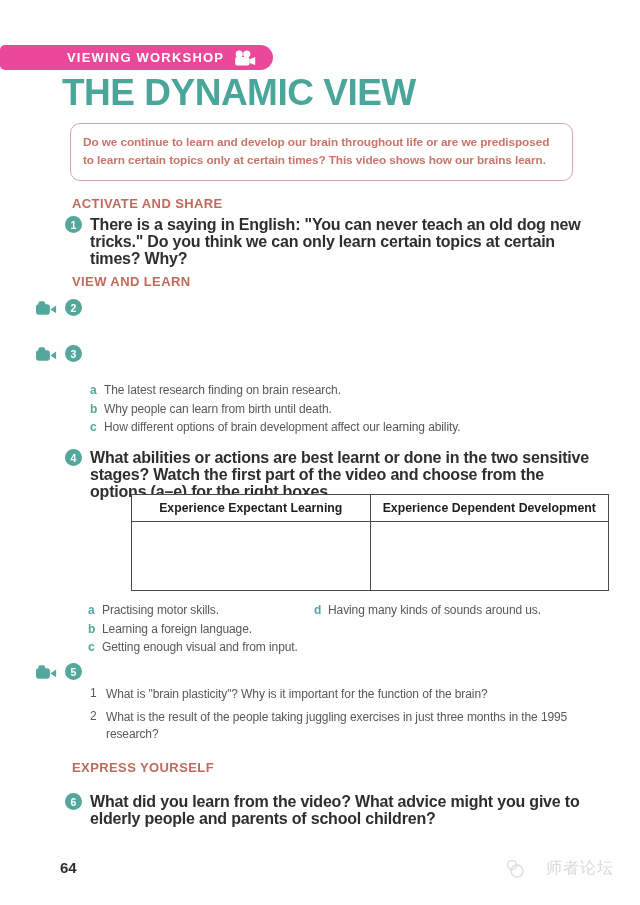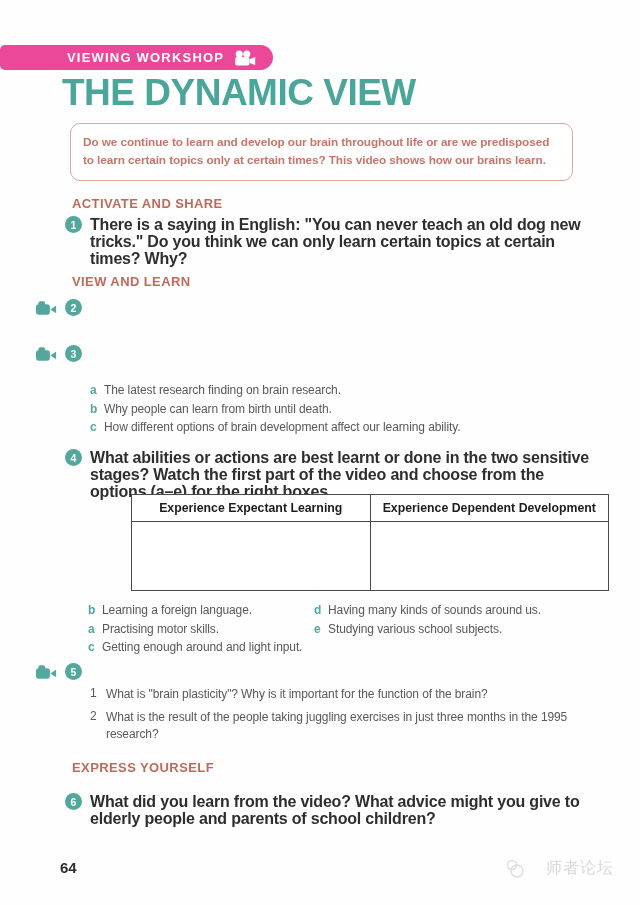--- a/index.html
+++ b/index.html
@@ -127,28 +127,27 @@
     </thead>
     <tbody>
       <tr>
         <td></td>
         <td></td>
       </tr>
     </tbody>
   </table>
 
   <div class="sublist" style="left:88px; top:601px">
+    <div class="opt"><span class="letter">a</span><span>Practising motor skills.</span></div>
     <div class="opt"><span class="letter">b</span><span>Learning a foreign language.</span></div>
-    <div class="opt"><span class="letter">a</span><span>Practising motor skills.</span></div>
-    <div class="opt"><span class="letter">c</span><span>Getting enough around and light input.</span></div>
+    <div class="opt"><span class="letter">c</span><span>Getting enough visual and from input.</span></div>
   </div>
 
   <div class="sublist" style="left:314px; top:601px">
     <div class="opt"><span class="letter">d</span><span>Having many kinds of sounds around us.</span></div>
-    <div class="opt"><span class="letter">e</span><span>Studying various school subjects.</span></div>
   </div>
 
   <div class="act" style="top:663px">
     <svg class="cam" viewBox="0 0 24 14">
       <rect x="2.5" y="0" width="7" height="5" rx="2" fill="#54a79c"></rect>
       <rect x="0" y="3" width="14.5" height="11" rx="3" fill="#54a79c"></rect>
       <polygon points="15,8.5 21,4.5 21,12.5" fill="#54a79c"></polygon>
     </svg>
     <span class="num">5</span>
   </div>

